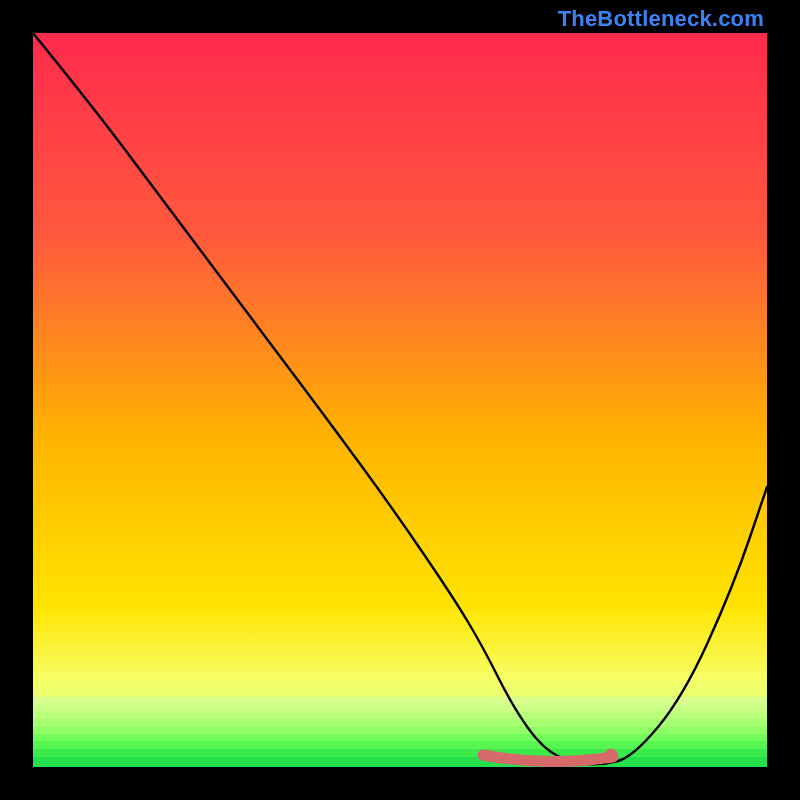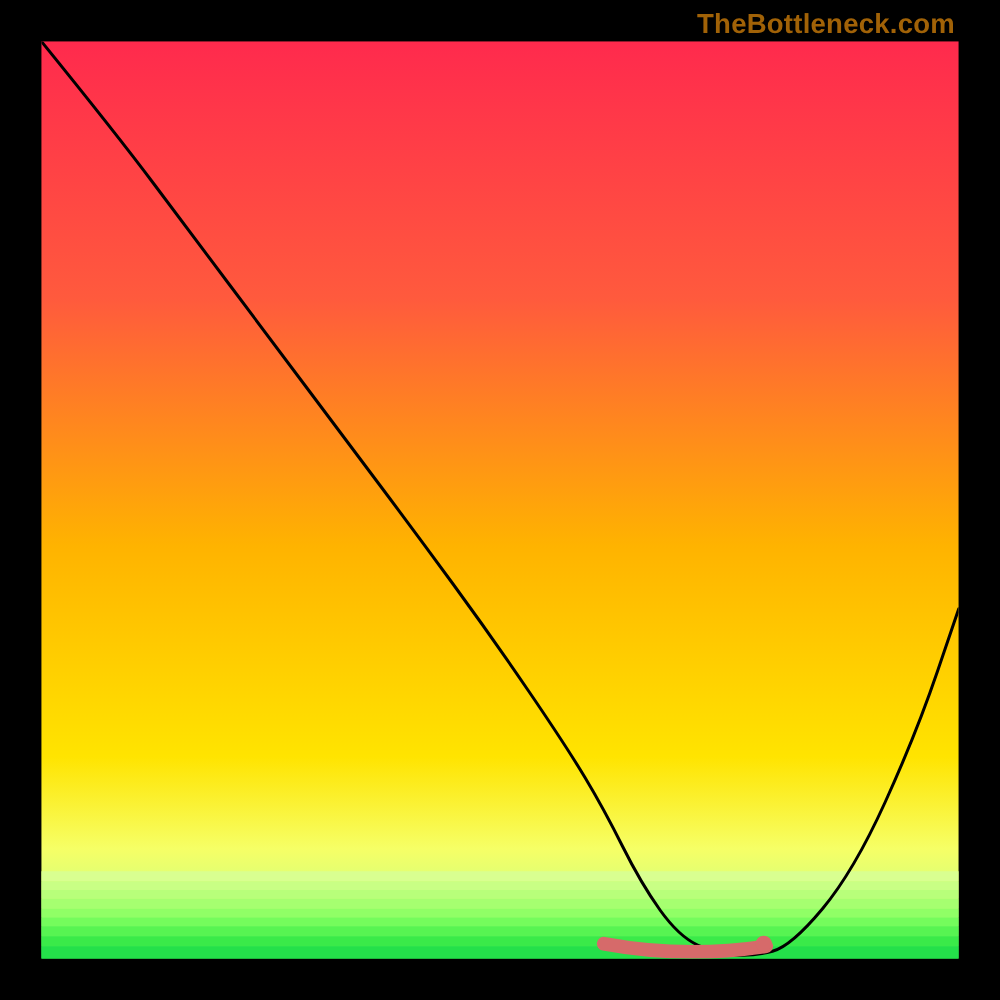--- a/index.html
+++ b/index.html
@@ -23,21 +23,21 @@
   .greenband {
     position: absolute;
     left: 0; width: 100%;
   }
   .watermark {
     position: absolute;
     top: 6px; right: 36px;
     font-family: Arial, Helvetica, sans-serif;
     font-size: 22px;
     font-weight: bold;
-    color: #a16207;
+    color: #3b82f6;
     letter-spacing: 0.2px;
   }
   svg.curve {
     position: absolute;
     left: 0; top: 0;
     width: 100%; height: 100%;
   }
 </style>
 </head>
 <body>

